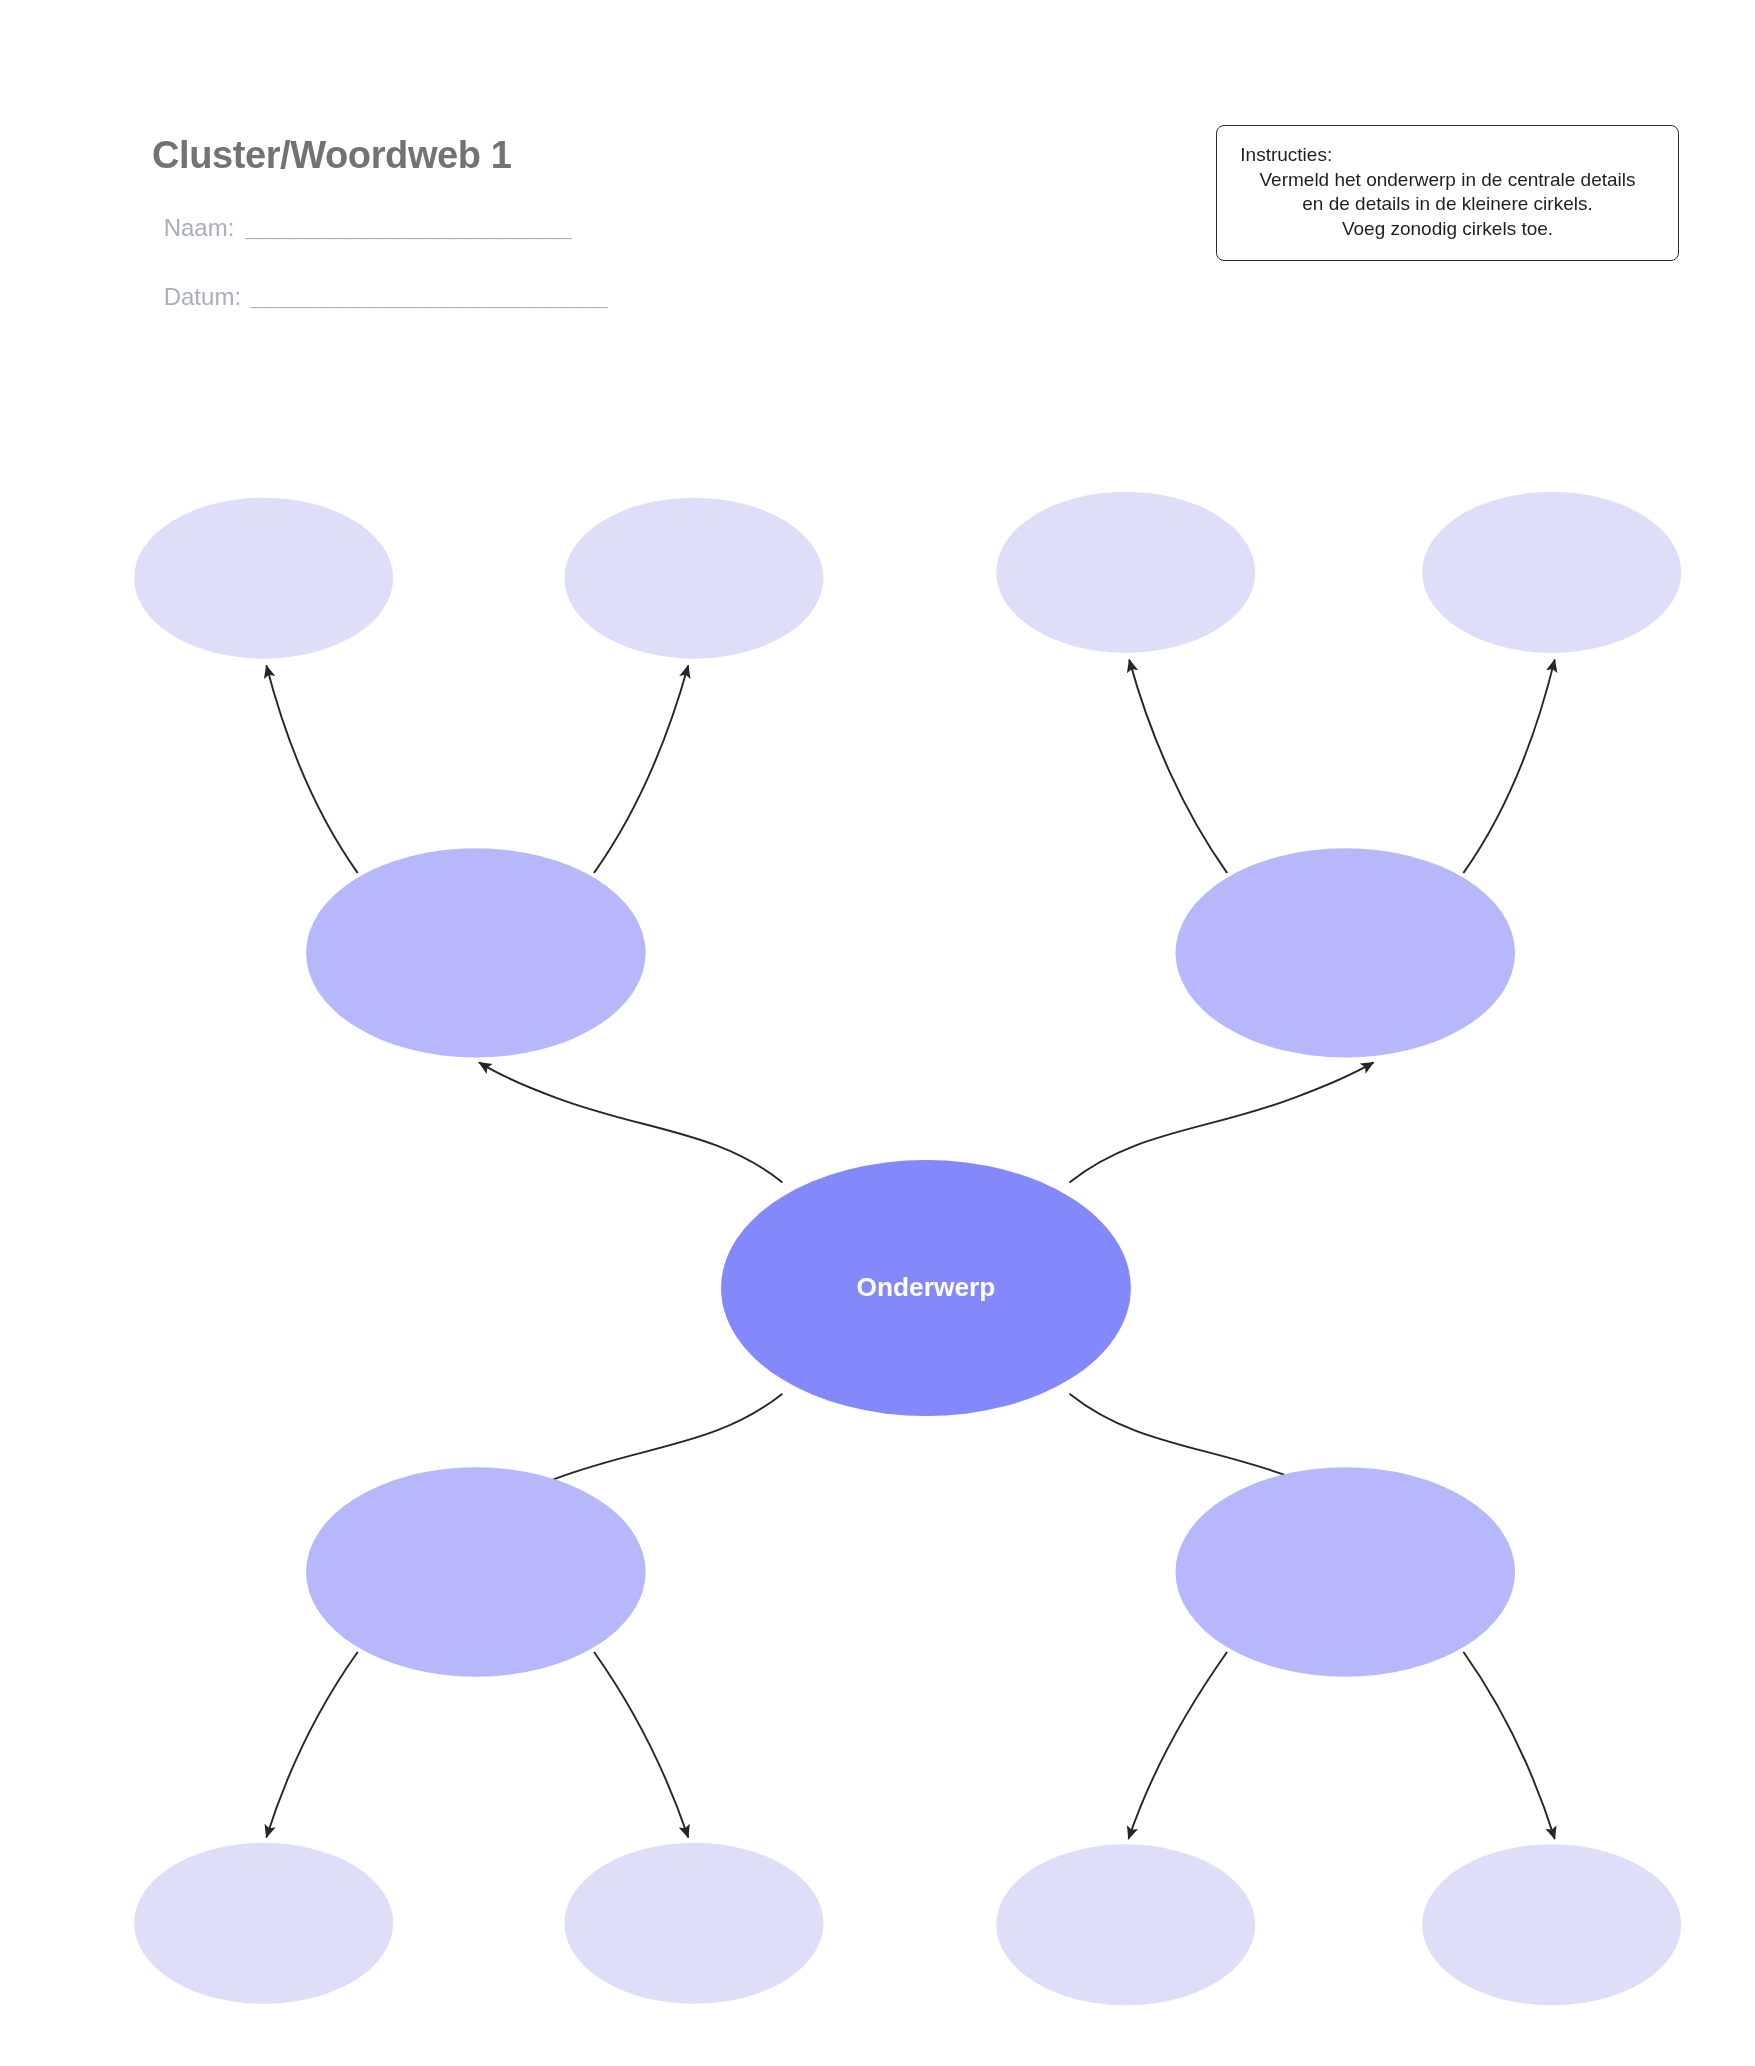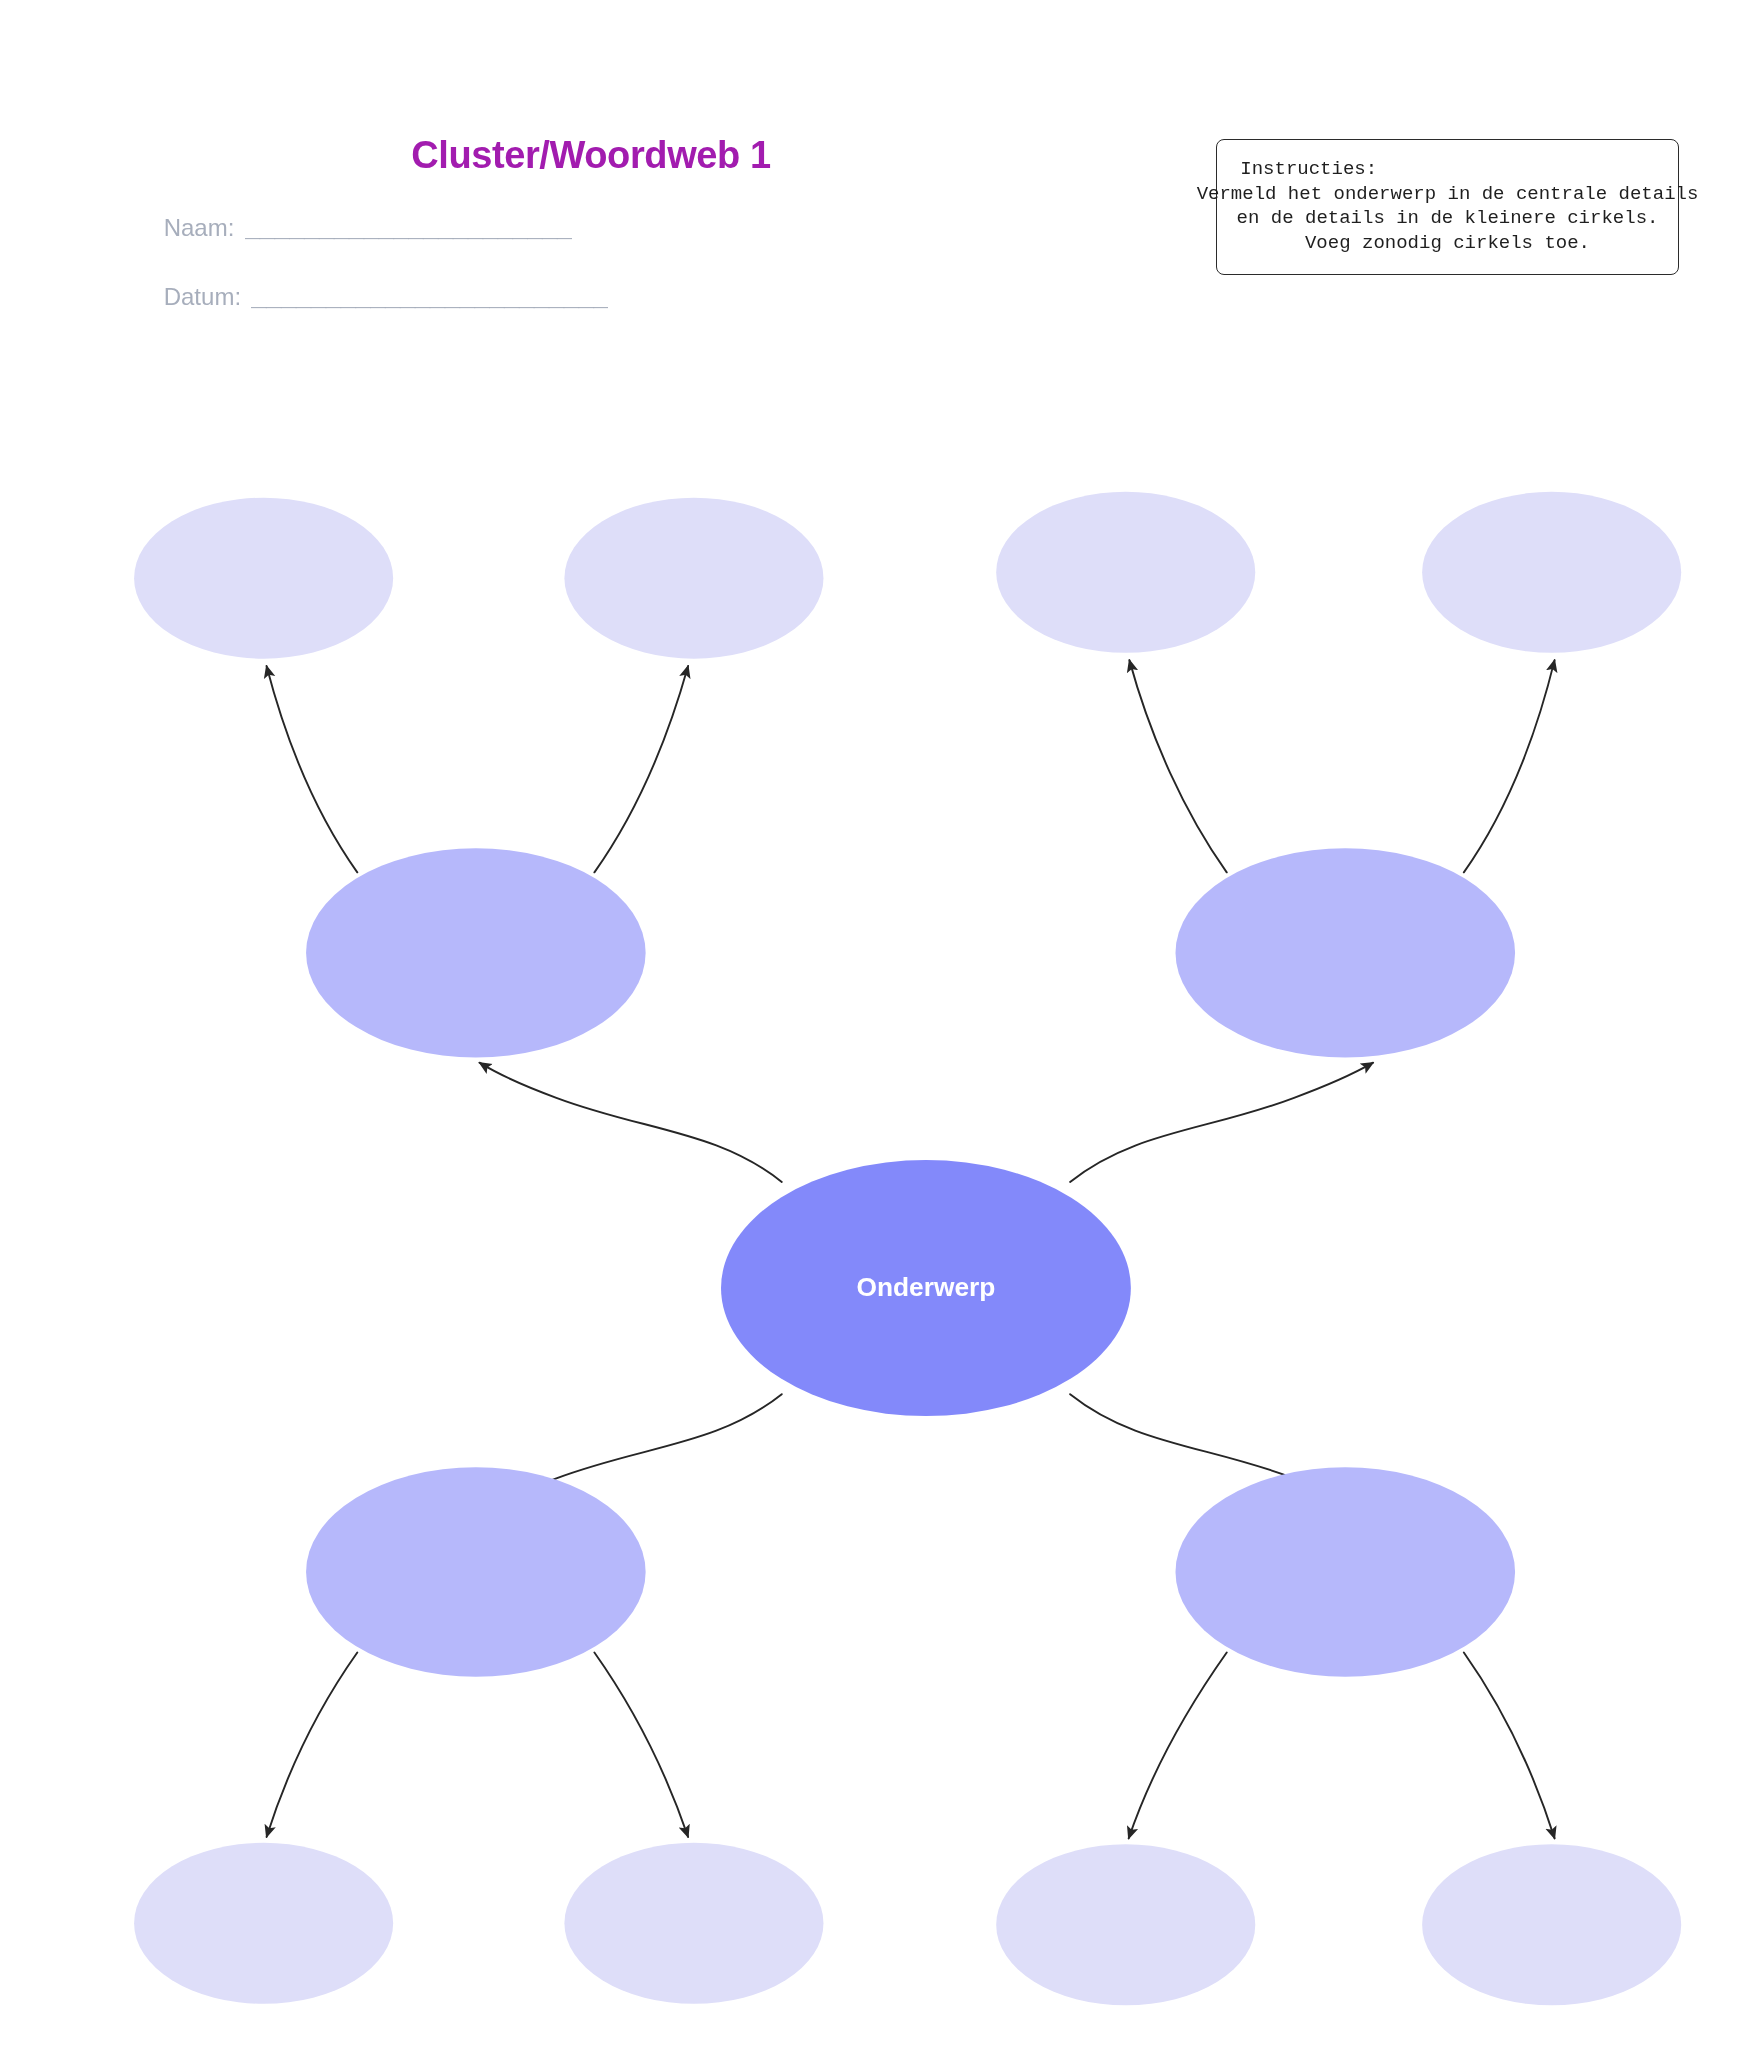--- a/index.html
+++ b/index.html
@@ -27,26 +27,25 @@
   
   .header-block {
     position: absolute;
     left: 152px;
     top: 135px;
     width: 878px;
   }
   .worksheet-title {
     font-size: 38px;
     font-weight: bold;
-    color: #a21caf;
+    color: #737373;
     letter-spacing: -0.4px;
     margin: 0;
     line-height: 1.1;
     white-space: nowrap;
-    text-align: center;
   }
   .field-row {
     display: flex;
     align-items: baseline;
     margin-top: 34px;
     margin-left: 11.7px;
   }
   .field-label {
     font-size: 24px;
     font-weight: normal;
@@ -62,33 +61,32 @@
     margin-left: 10.2px;
     white-space: nowrap;
     overflow: hidden;
   }
   .field-row.date-row { margin-top: 37px; }
 
   
   .instructions-box {
     position: absolute;
     left: 1216px;
-    top: 139px;
+    top: 125px;
     width: 463px;
     height: 136px;
     box-sizing: border-box;
     border: 1.5px solid #2b2b2b;
     border-radius: 8px;
     background: #ffffff;
     display: flex;
     flex-direction: column;
     align-items: center;
     justify-content: center;
     padding: 4.4px 7.3px 5.9px 7.3px;
-    font-family: Liberation Mono, monospace;
   }
   .instructions-line {
     font-size: 19px;
     line-height: 1.30;
     color: #1f1f1f;
     text-align: center;
     white-space: nowrap;
   }
   .instructions-line.first { align-self: flex-start; margin-left: 16px; }
 

